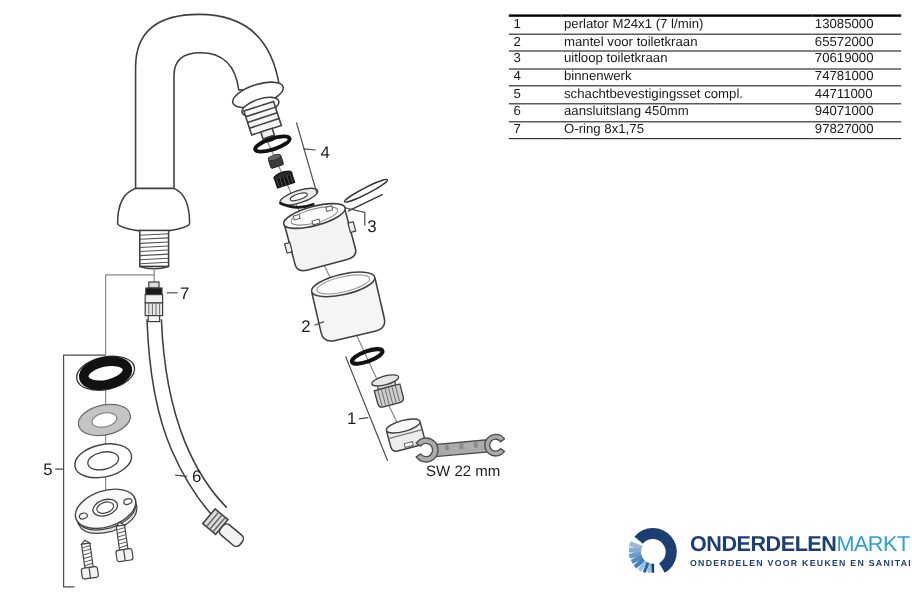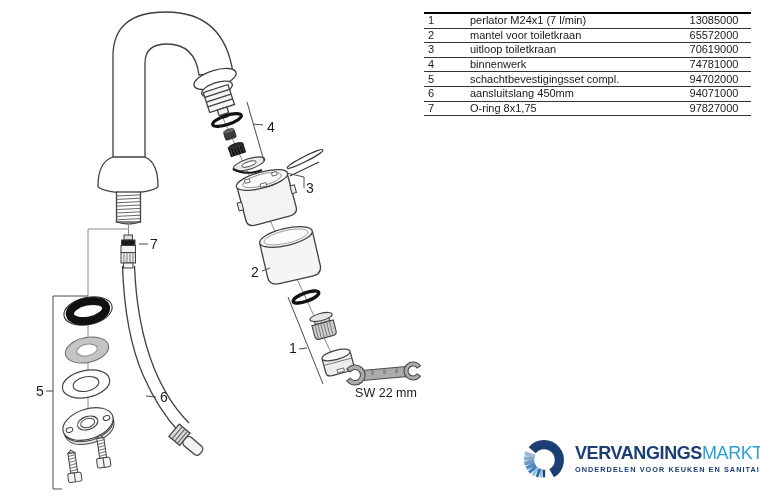--- a/index.html
+++ b/index.html
@@ -16,21 +16,21 @@
 
   
   .parts-table { position:absolute; left:424px; top:12px; width:327px; }
   .parts-table table { width:100%; border-collapse:collapse; border-top:2.5px solid #000; }
   .parts-table td {
     font-size:11px; color:#1a1a1a; border-bottom:1.2px solid #333;
     padding:1px 2px; height:11.6px; line-height:11px; vertical-align:middle;
     white-space:nowrap;
   }
   .parts-table td.ref { width:38px; padding-left:4px; }
-  .parts-table td.num { width:70px; text-align:center; padding-right:2px; }
+  .parts-table td.num { width:70px; text-align:left; padding-right:2px; }
 
   
   .logo { position:absolute; left:520px; top:436px; display:flex; align-items:flex-start; gap:7px; }
   .logo-icon { width:48px; height:48px; flex:0 0 auto; }
   .logo-text { padding-top:9px; }
   .brand { font-size:18px; font-weight:700; letter-spacing:-0.4px; color:#1b3e74;
            line-height:17px; white-space:nowrap; }
   .brand .b2 { color:#2d9fd8; font-weight:400; }
   .tagline { margin-top:3px; font-size:7.3px; font-weight:700; letter-spacing:1.05px;
              color:#1b3e74; white-space:nowrap; }
@@ -281,21 +281,21 @@
         <td class="num">70619000</td>
       </tr>
       <tr>
         <td class="ref">4</td>
         <td class="desc">binnenwerk</td>
         <td class="num">74781000</td>
       </tr>
       <tr>
         <td class="ref">5</td>
         <td class="desc">schachtbevestigingsset compl.</td>
-        <td class="num">94702000</td>
+        <td class="num">44711000</td>
       </tr>
       <tr>
         <td class="ref">6</td>
         <td class="desc">aansluitslang 450mm</td>
         <td class="num">94071000</td>
       </tr>
       <tr>
         <td class="ref">7</td>
         <td class="desc">O-ring 8x1,75</td>
         <td class="num">97827000</td>
@@ -311,16 +311,16 @@
     <line x1="14.0" y1="22.7" x2="4.1" y2="21.8" stroke="#84aacf" stroke-width="4"></line>
     <line x1="14.1" y1="25.2" x2="4.3" y2="26.9" stroke="#6d9bc8" stroke-width="4"></line>
     <line x1="14.9" y1="27.5" x2="6.3" y2="31.5" stroke="#4f8bc0" stroke-width="3.6"></line>
     <line x1="16.2" y1="29.6" x2="8.9" y2="35.7" stroke="#3f82bb" stroke-width="3.4"></line>
     <line x1="17.9" y1="31.2" x2="12.6" y2="38.5" stroke="#8fc0e0" stroke-width="3"></line>
     <line x1="19.8" y1="32.2" x2="16.5" y2="40.1" stroke="#2c66a5" stroke-width="2.6"></line>
     <line x1="21.7" y1="32.8" x2="20.2" y2="40.7" stroke="#8fc0e0" stroke-width="2.4"></line>
     <line x1="23.5" y1="33.0" x2="23.5" y2="40.5" stroke="#1b3e74" stroke-width="2.2"></line>
   </svg>
   <div class="logo-text">
-    <div class="brand"><span class="b1">VERVANGINGS</span><span class="b2">MARKT</span></div>
+    <div class="brand"><span class="b1">ONDERDELEN</span><span class="b2">MARKT</span></div>
     <div class="tagline">ONDERDELEN VOOR KEUKEN EN SANITAIR</div>
   </div>
 </div>
 
 </body></html>

